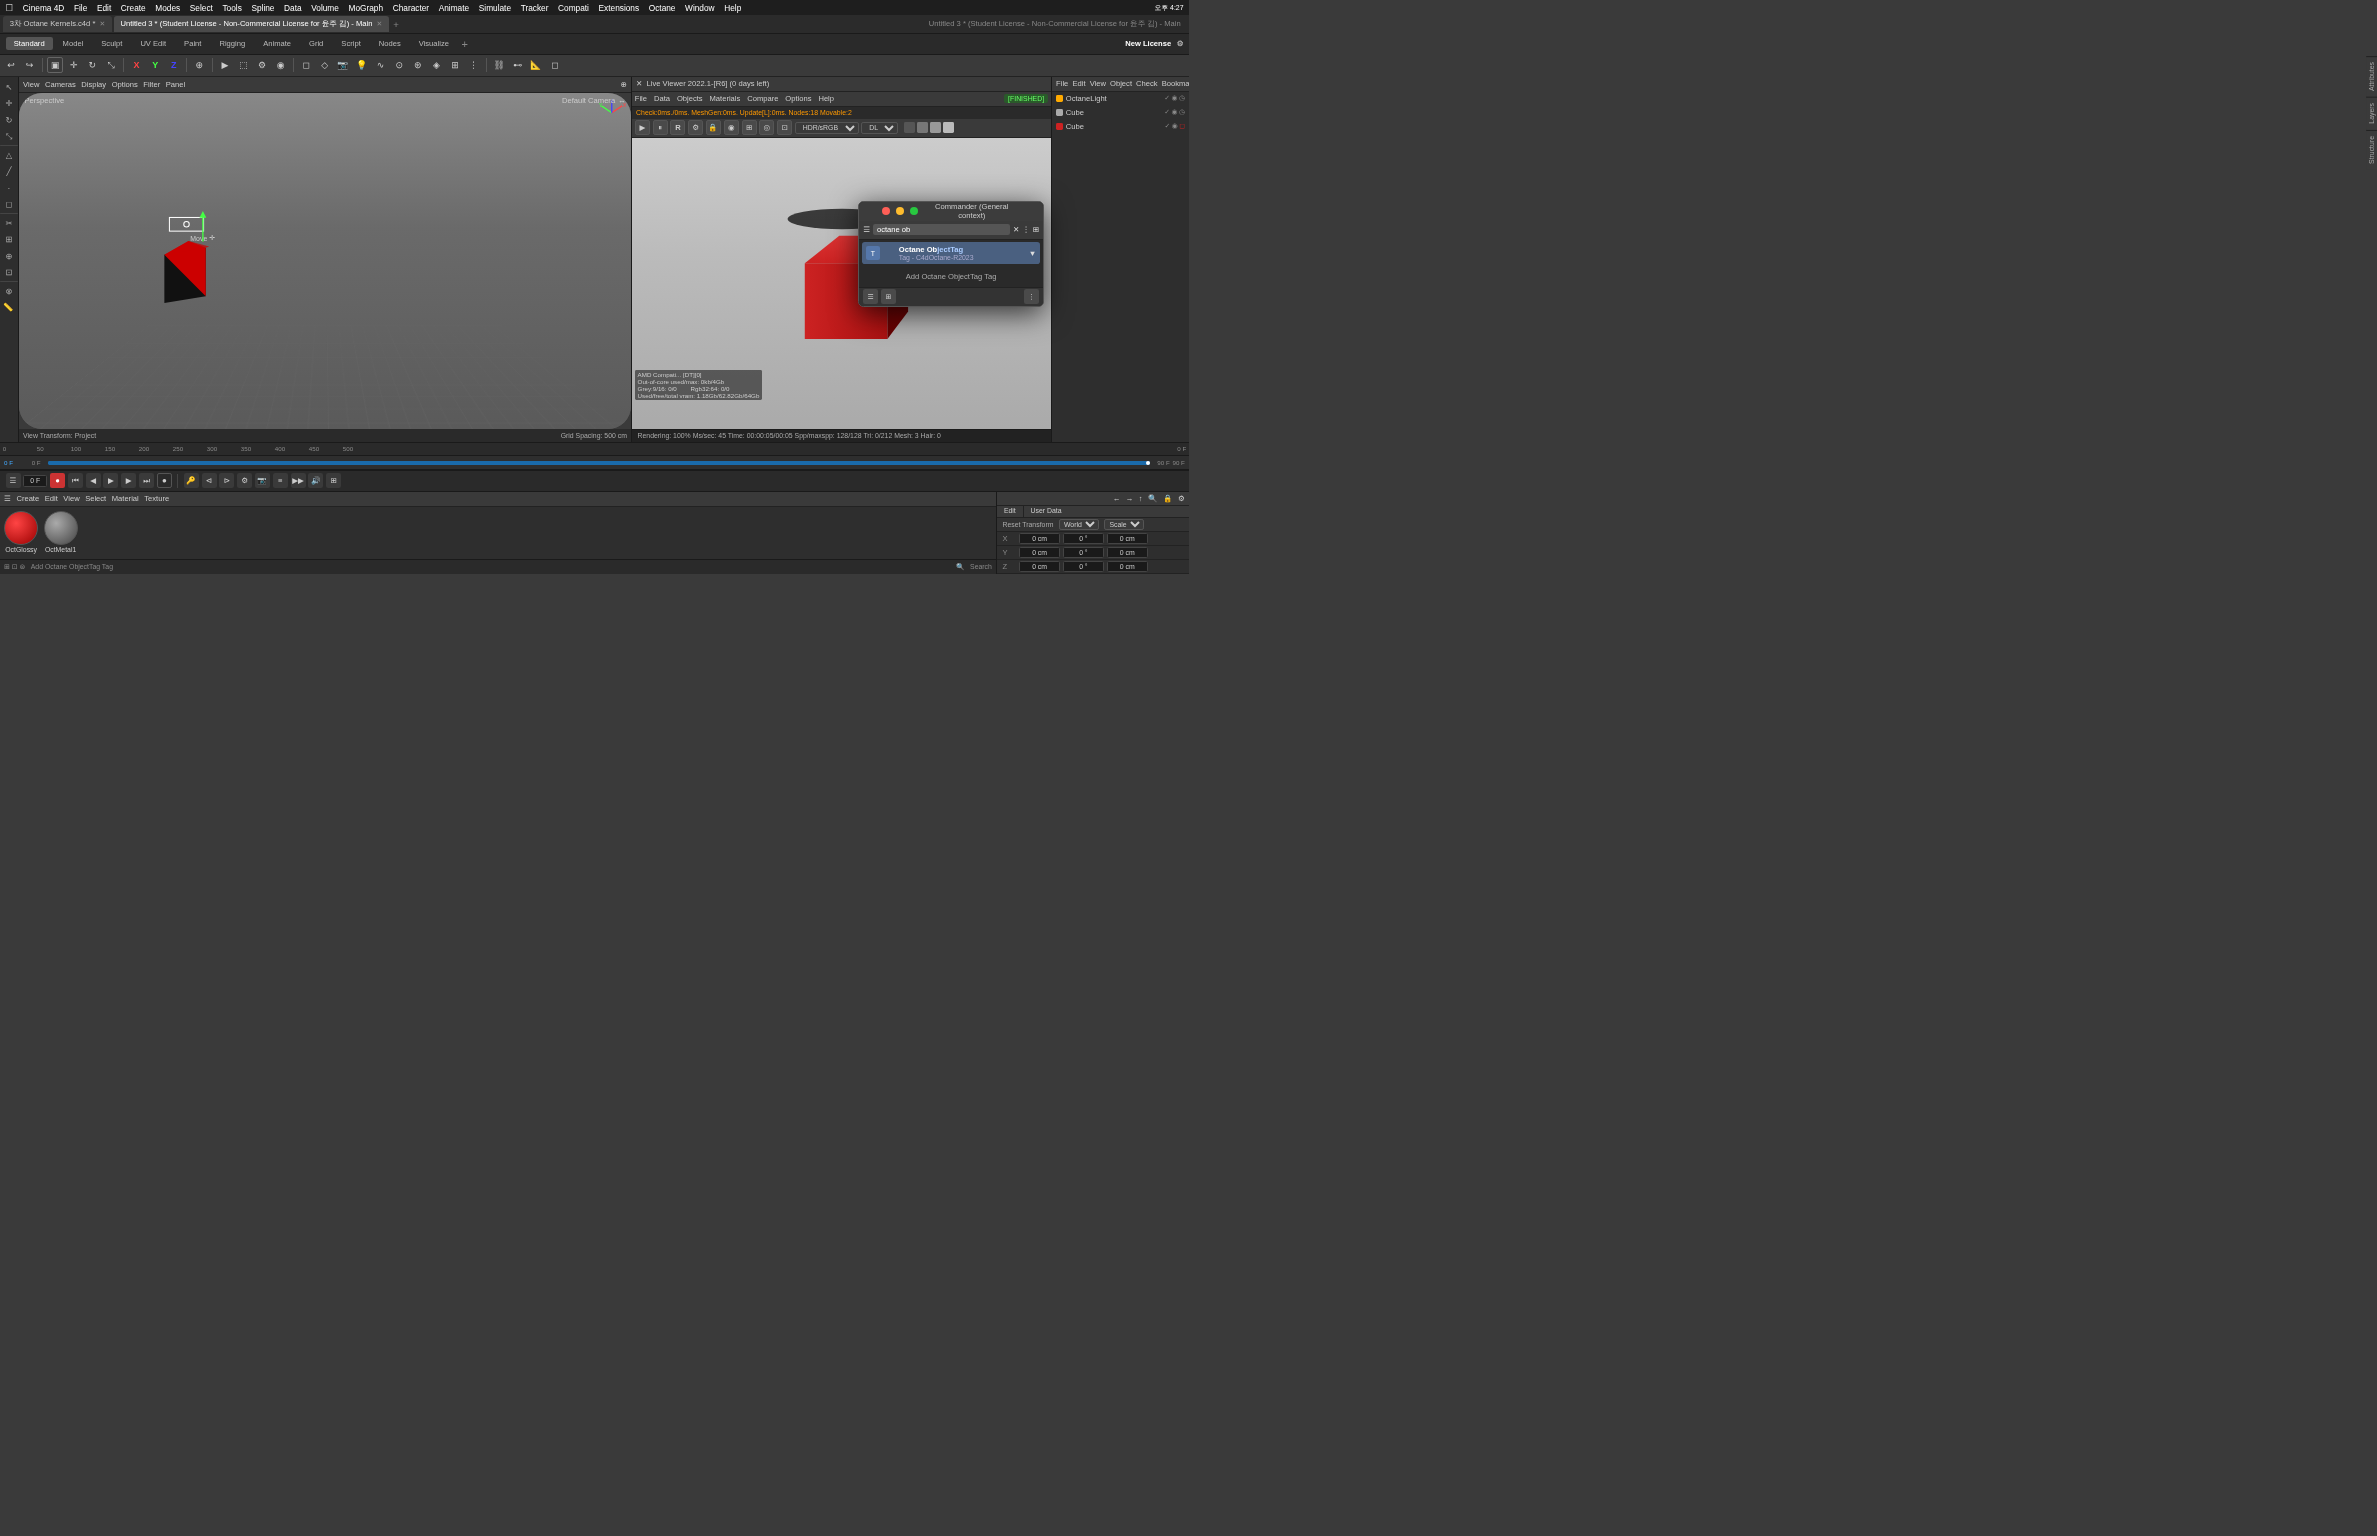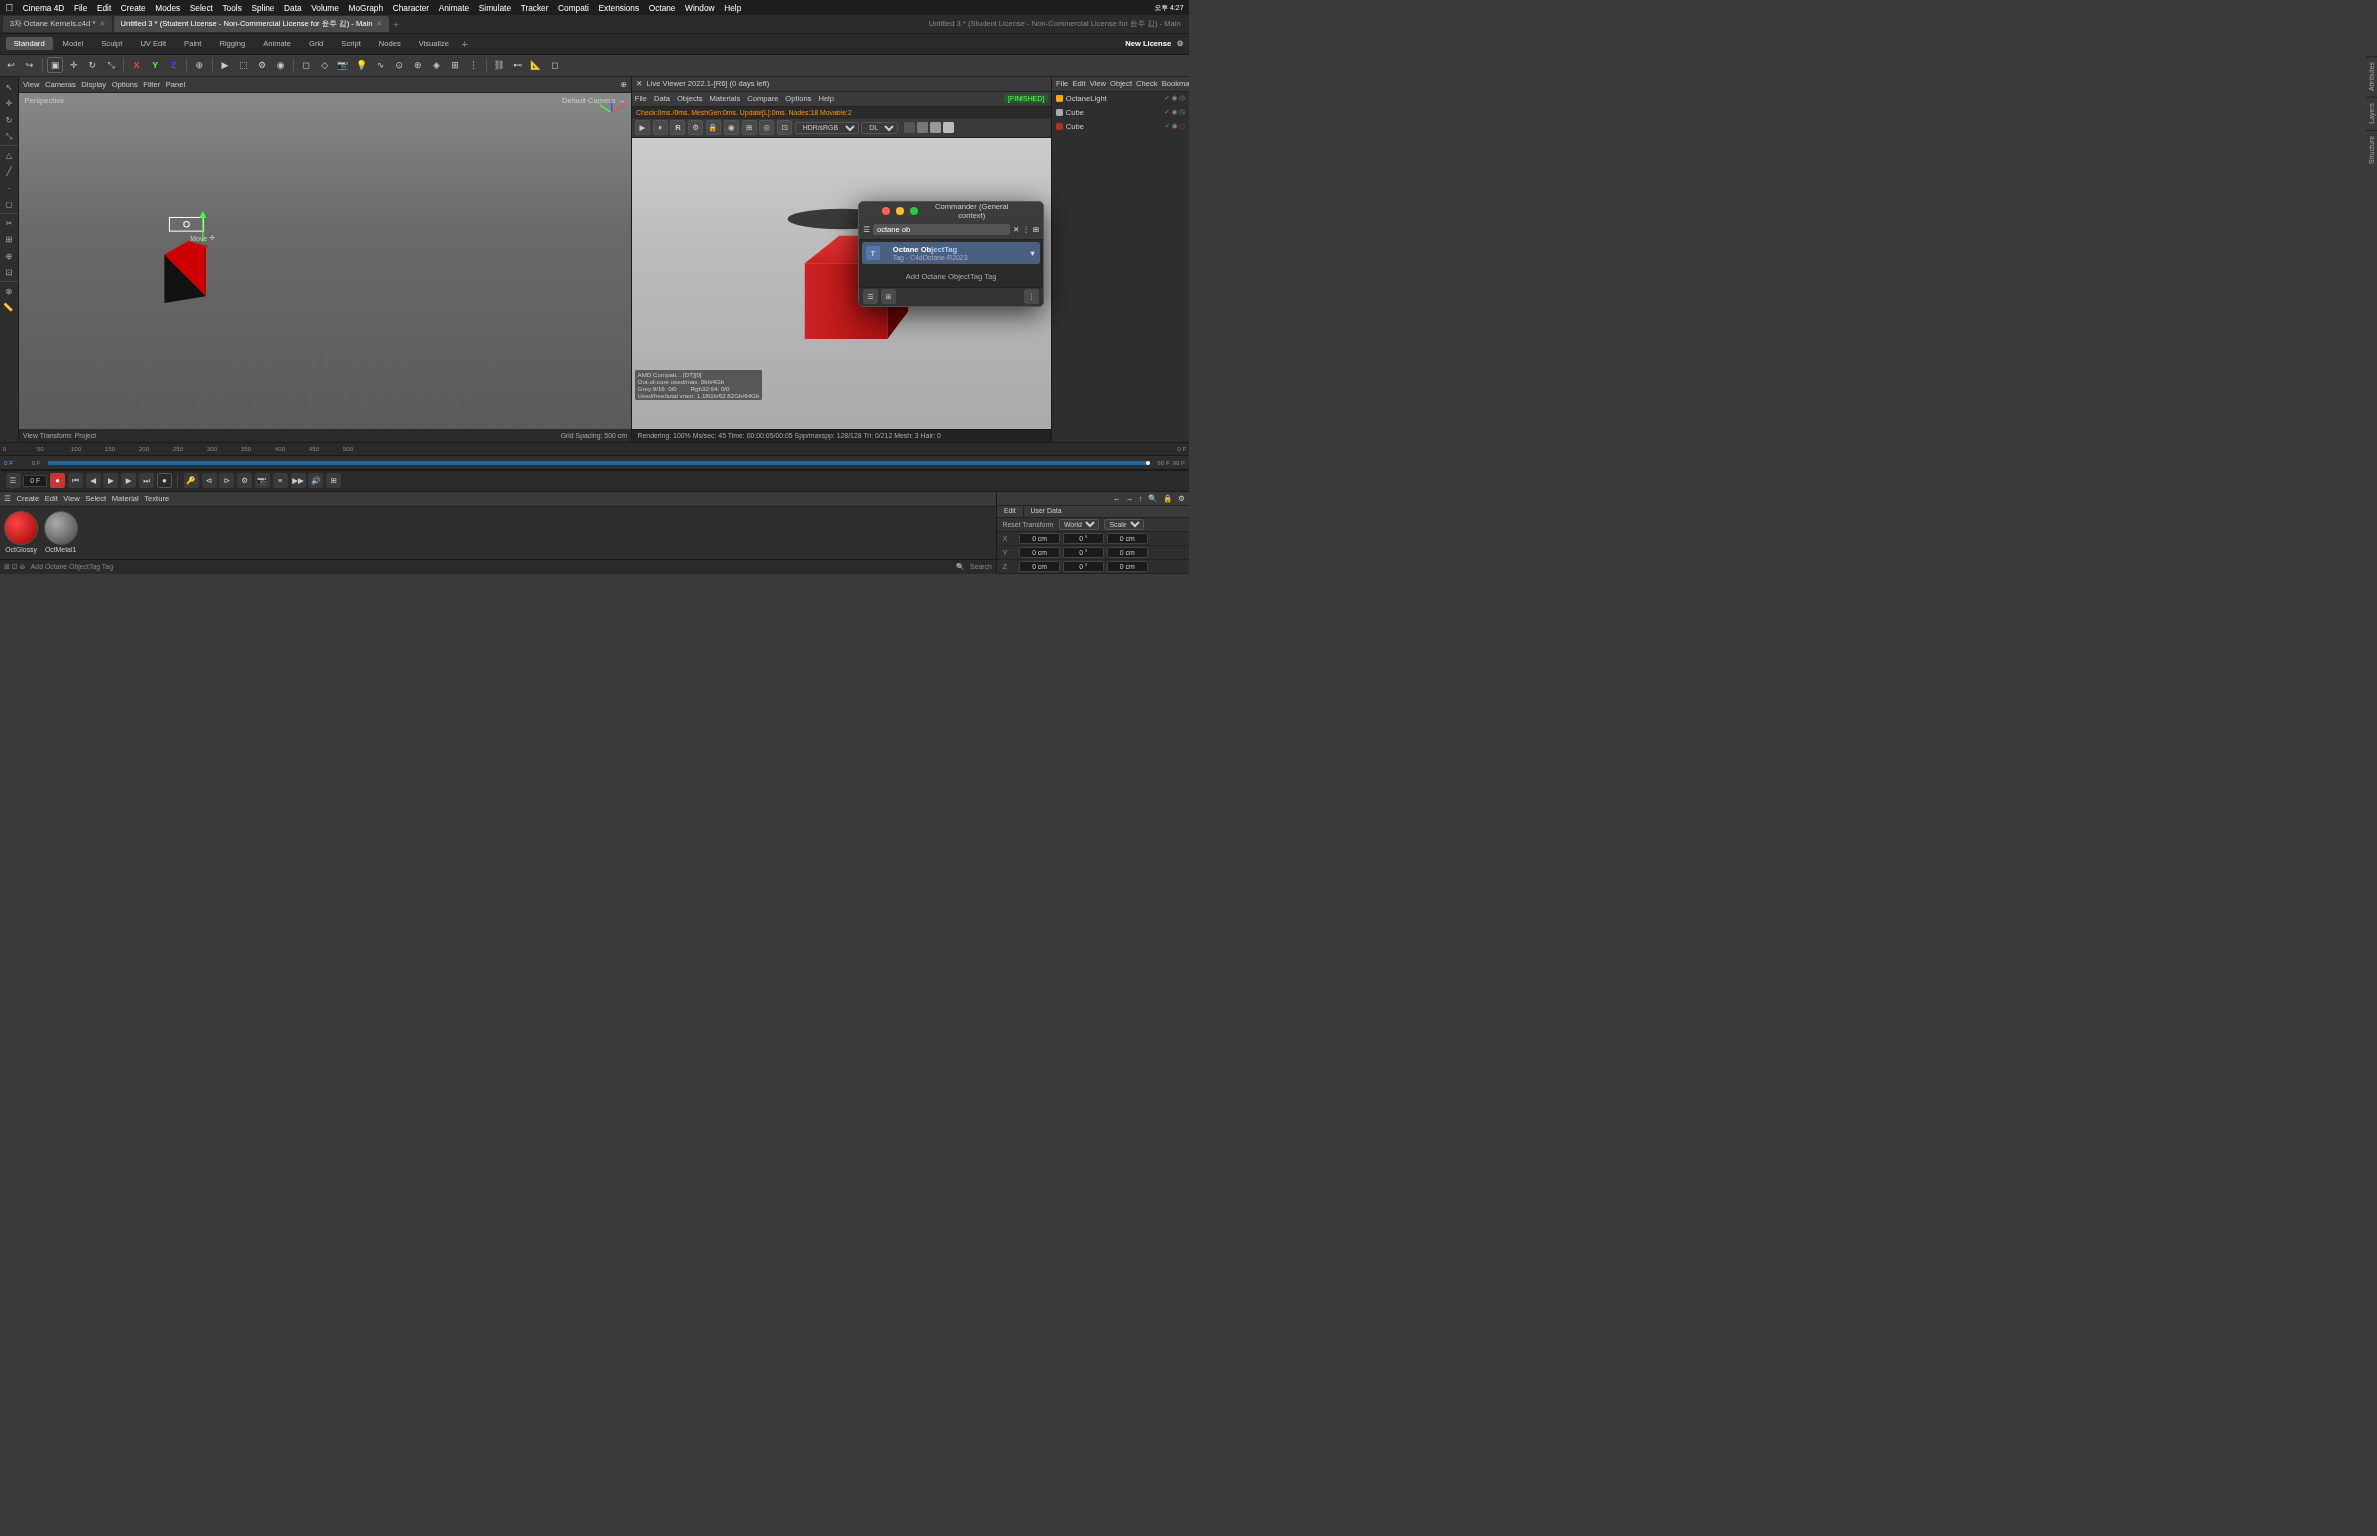--- a/index.html
+++ b/index.html
@@ -169,20 +169,21 @@
       gap: 5.5px;
       border-bottom: 0.7px solid #222;
       font-size: 7.6px;
     }
     .viewport-header span { color: #ccc; cursor: pointer; }
     .viewport {
       flex: 1;
       background: #5a5a5a;
       position: relative;
       overflow: hidden;
+      border-radius: 23px;
     }
     .viewport-label {
       position: absolute;
       top: 2.8px;
       left: 5.5px;
       font-size: 7.6px;
       color: #ccc;
     }
     .viewport-camera {
       position: absolute;
@@ -352,21 +353,21 @@
     .commander-result {
       padding: 2.8px;
     }
     .commander-result-item {
       display: flex;
       align-items: center;
       padding: 2.8px 4.1px;
       border-radius: 2.8px;
       background: #4a6080;
       cursor: pointer;
-      gap: 13px;
+      gap: 19px;
     }
     .result-icon {
       width: 13.8px;
       height: 13.8px;
       background: #5577aa;
       border-radius: 2.1px;
       display: flex;
       align-items: center;
       justify-content: center;
       font-size: 6.9px;

